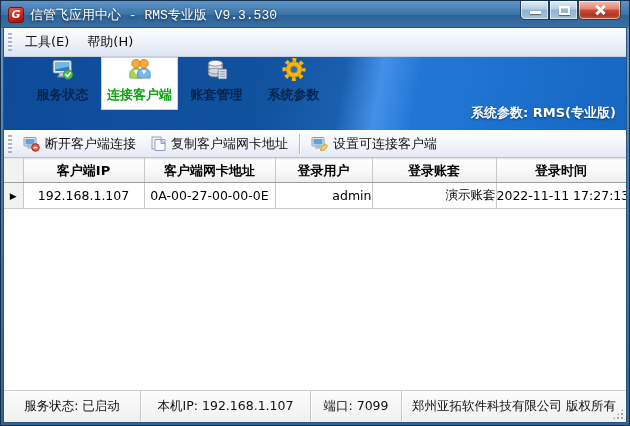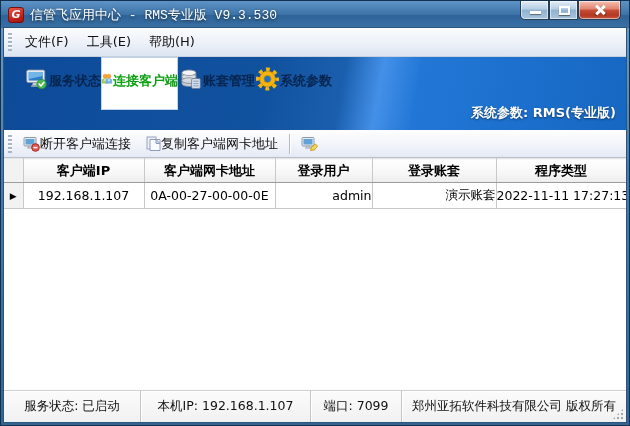--- a/index.html
+++ b/index.html
@@ -54,38 +54,38 @@
     background:repeating-linear-gradient(180deg,#aab4c6 0 2px,#ffffff 2px 3px,transparent 3px 4px);
   }
   .menuitem{ font-size:13px; color:#111; padding:4px 9px; cursor:default; }
   
   .bigbar{
     position:relative; height:73px; flex:0 0 auto;
     background:linear-gradient(100deg,#0d4b99 0%,#11529f 42%,#1a5fae 54%,#4490e8 60%,#2277d6 66%,#1667c2 100%);
   }
   .tabs{ position:absolute; left:20px; top:0; bottom:0; display:flex; }
   .tab{
-    width:77px; height:53px; display:flex; flex-direction:row; align-items:center;
+    width:77px; height:53px; display:flex; flex-direction:column; align-items:center;
     justify-content:flex-end; padding-bottom:6px; cursor:pointer;
   }
   .tab .icon32{ width:34px; height:34px; margin-bottom:4px; }
   .tab .tlabel{ font-size:13px; font-weight:bold; color:#07244d; white-space:nowrap; }
   .tab.selected{ background:#fff; box-shadow:inset 0 0 0 1px #bcd6ee; }
   .tab.selected .tlabel{ color:#0ba110; }
   .progtype{
     position:absolute; right:10px; bottom:8px; color:#fff; font-size:13px; font-weight:bold;
     text-shadow:0 1px 2px rgba(0,0,0,.5); white-space:nowrap;
   }
   
   .actionbar{
     height:28px; flex:0 0 auto; display:flex; align-items:center; padding-left:2px;
     background:linear-gradient(180deg,#fefefe 0%,#f2f4fa 55%,#e4e9f4 100%);
     border-bottom:1px solid #b9bfcc;
   }
-  .abtn{ display:flex; align-items:center; padding:3px 7px; font-size:13px; color:#111; cursor:pointer; white-space:nowrap; }
+  .abtn{ display:flex; align-items:center; gap:5px; padding:3px 7px; font-size:13px; color:#111; cursor:pointer; white-space:nowrap; }
   .abtn svg{ flex:0 0 auto; }
   .vsep{ width:1px; height:20px; background:#b4bac6; box-shadow:1px 0 0 #fff; margin:0 4px; }
   
   .gridarea{ flex:1 1 auto; position:relative; background:#fff; overflow:hidden; }
   .grid{ border-collapse:collapse; table-layout:fixed; width:622px; }
   .grid th{
     height:24px; font-size:13px; font-weight:bold; color:#000; text-align:center;
     background:linear-gradient(180deg,#ffffff 0%,#f7f7f7 60%,#ececec 100%);
     border-right:1px solid #c9c9c9; border-bottom:1px solid #9d9d9d; border-top:1px solid #e6e6e6;
   }
@@ -130,21 +130,20 @@
       <div class="winbtn close">
           <span class="glyph-x"></span>
         </div>
     </div>
   </div>
 
   <div class="client">
 
     <div class="menubar">
       <span class="grip"></span>
-      <span class="menuitem">文件(F)</span>
       <span class="menuitem">工具(E)</span>
       <span class="menuitem">帮助(H)</span>
     </div>
 
     <div class="bigbar">
       <div class="tabs">
 
         <div class="tab">
           <svg class="icon32" viewBox="0 0 32 32">
             <rect x="3.5" y="4.5" width="23" height="16" rx="2" fill="#e9edf2" stroke="#8d98a5"></rect>
@@ -222,41 +221,42 @@
 
       <span class="vsep"></span>
 
       <div class="abtn">
         <svg width="17" height="16" viewBox="0 0 17 16">
           <rect x="1" y="1.5" width="12" height="8.5" rx="1" fill="#e9edf2" stroke="#8d98a5"></rect>
           <rect x="2.5" y="3" width="9" height="5.5" fill="#5fa3d8"></rect>
           <path d="M5.5 10 h3 l1 2.2 h-5 z" fill="#c7ced6" stroke="#8d98a5" stroke-width=".6"></path>
           <path d="M9.5 14.5 l1 -3.5 4 -3 2 2 -3 4 -4 .5 z" fill="#f7d358" stroke="#b98a00" stroke-width=".7"></path>
         </svg>
+        <span>设置可连接客户端</span>
       </div>
     </div>
 
     <div class="gridarea">
       <table class="grid">
         <colgroup>
           <col style="width:19px">
             <col style="width:121px">
             <col style="width:131px">
           <col style="width:97px">
             <col style="width:124px">
             <col style="width:130px">
         </colgroup>
         <tbody>
             <tr>
           <th class="selcol"></th>
           <th>客户端IP</th>
           <th>客户端网卡地址</th>
           <th>登录用户</th>
           <th>登录账套</th>
-          <th>程序类型</th>
+          <th>登录时间</th>
         </tr>
         <tr>
           <td class="selcol">▶</td>
           <td class="c-center">192.168.1.107</td>
           <td class="c-center">0A-00-27-00-00-0E</td>
           <td class="c-left">admin</td>
           <td class="c-left">演示账套</td>
           <td class="c-center">2022-11-11 17:27:13</td>
         </tr>
       </tbody>

